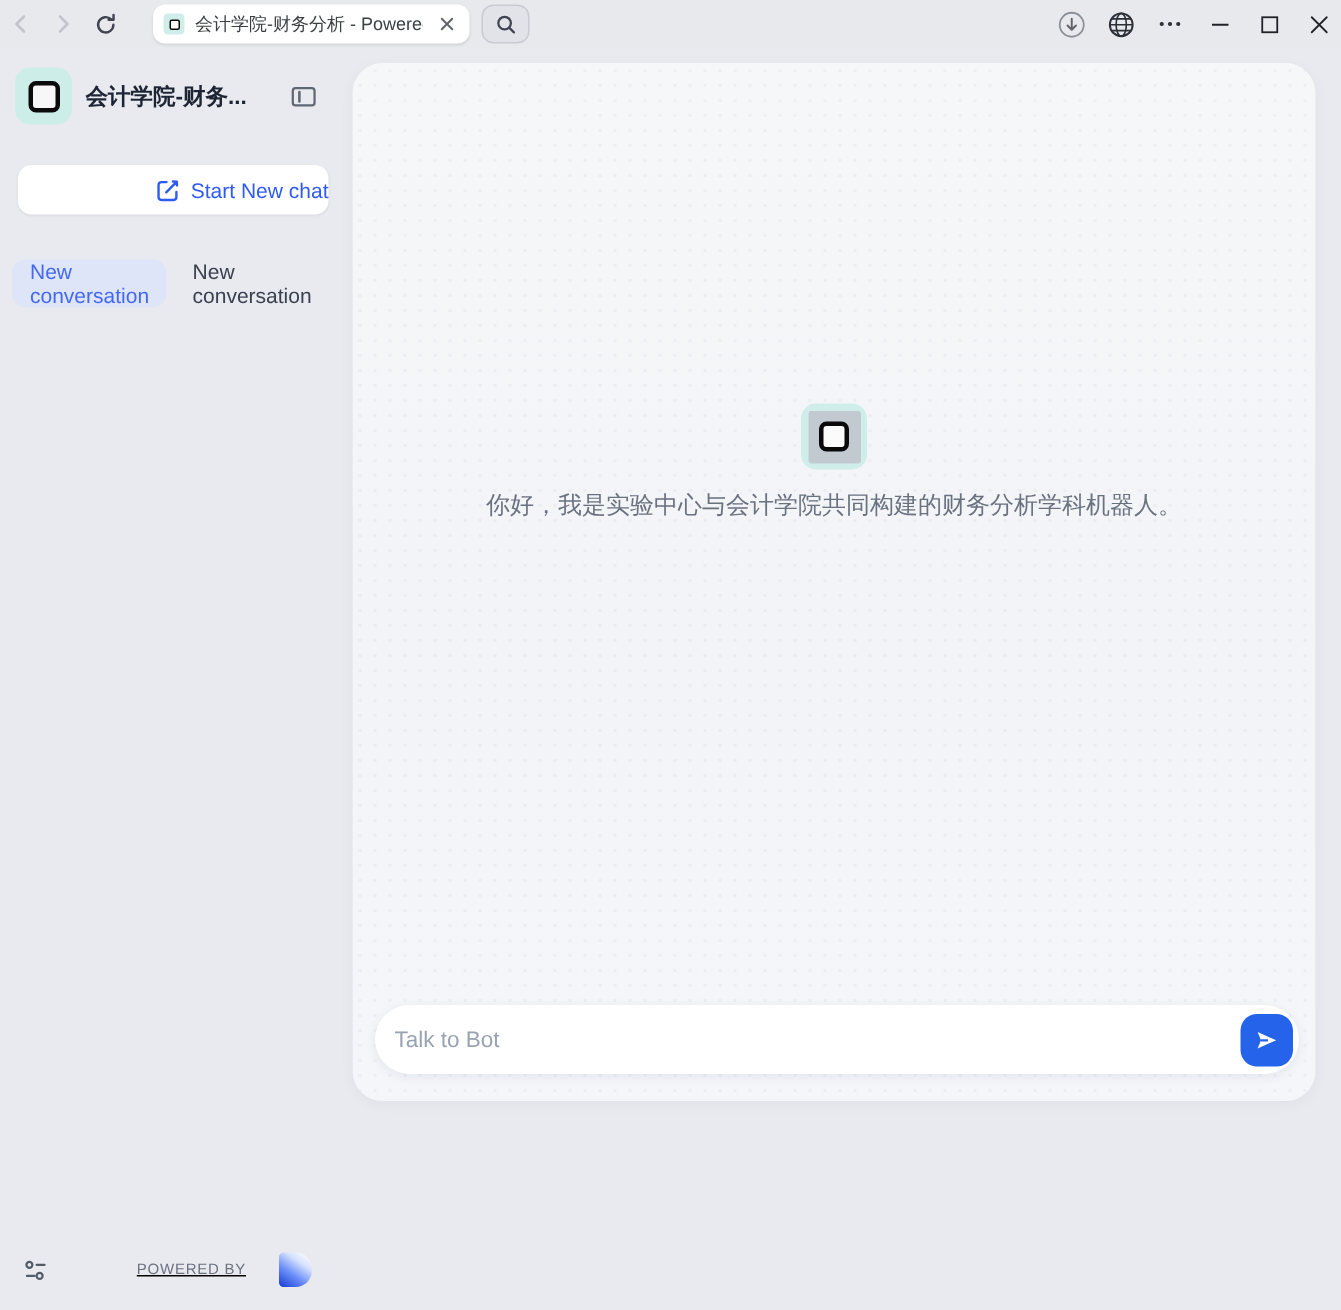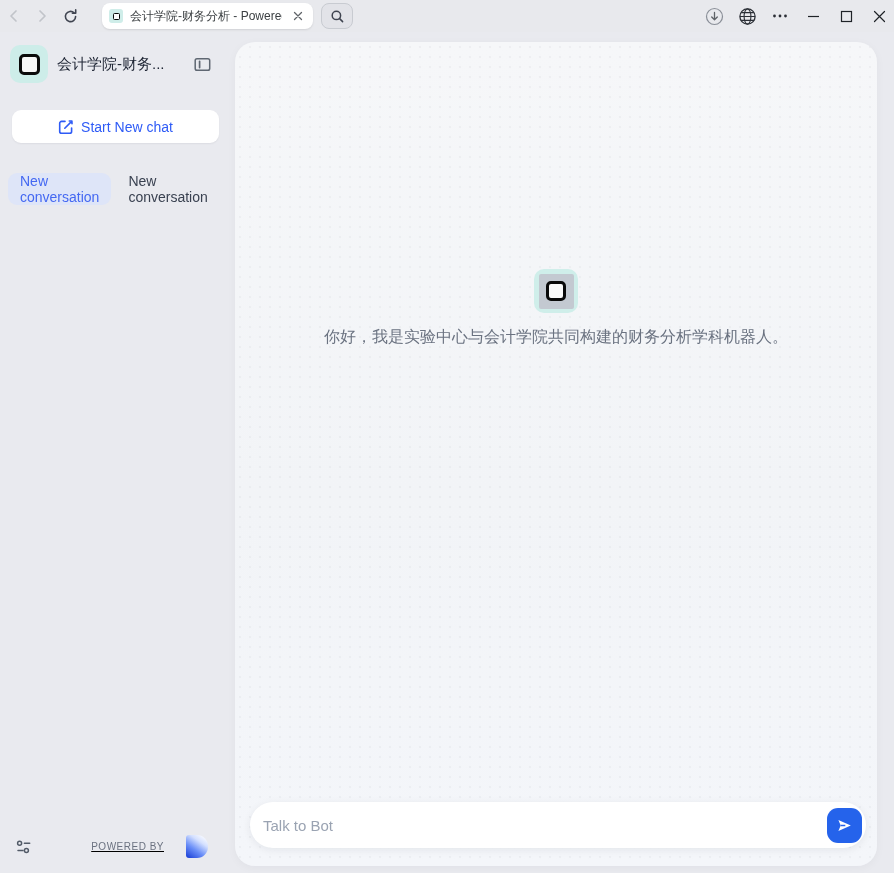--- a/index.html
+++ b/index.html
@@ -67,28 +67,28 @@
   .side-header { display:flex; align-items:center; padding:13px 24px 0 10px; }
   .side-avatar {
     width:38px; height:38px; border-radius:10px; background:#CDEDE9;
     display:flex; align-items:center; justify-content:center; flex:none;
   }
   .side-avatar-square {
     width:21px; height:21px; background:#F7F7F7;
     border:3.2px solid #0B0B0B; border-radius:5px;
   }
   .side-title {
-    margin-left:9px; font-size:15px; font-weight:normal; color:#1D2433;
+    margin-left:9px; font-size:15px; font-weight:bold; color:#1D2433;
     white-space:nowrap; overflow:hidden; flex:1;
   }
   .side-toggle { margin-left:6px; cursor:pointer; flex:none; }
 
   .new-chat-btn {
     margin:27px 16px 0 12px; height:33px; background:#FFFFFF;
-    border-radius:9px; display:flex; align-items:center; justify-content:center;
+    border-radius:9px; display:flex; align-items:center; justify-content:flex-end;
     gap:7px; color:#2E5BF6; font-size:14px; cursor:pointer;
     box-shadow:0 1px 2px rgba(16,24,40,.06);
   }
 
   .convo-list {
     margin-top:30px; padding:0 20px 0 8px;
     display:flex; gap:5px;
   }
   .convo {
     height:32px; display:flex; align-items:center; padding:0 12px;
@@ -104,21 +104,21 @@
   .powered { margin-left:auto; display:flex; align-items:center; gap:22px;text-decoration:underline; }
   .powered-label { font-size:10px; color:#6B7280; letter-spacing:.5px; }
   .dify-logo {
     width:22px; height:23px; cursor:pointer;
     background:linear-gradient(215deg,#FFFFFF 6%,#D4E0FF 32%,#6B8FF8 62%,#1E43D8 96%);
     border-radius:3px 11px 11px 3px;
   }
 
   
   .panel {
-    position:absolute; left:235px; top:42px; width:642px; height:824px;
+    position:absolute; left:235px; top:42px; width:642px; height:692px;
     border-radius:20px;
     background:
       radial-gradient(rgba(99,110,131,0.06) 1px, transparent 1.3px),
       linear-gradient(180deg,#F6F7F9 0%,#F2F4F7 55%,#F4F6FA 100%);
     background-size:10px 10px, 100% 100%;
     box-shadow:0 2px 10px rgba(16,24,40,.04);
   }
   .center-block {
     position:absolute; top:227px; left:0; right:0;
     display:flex; flex-direction:column; align-items:center;

